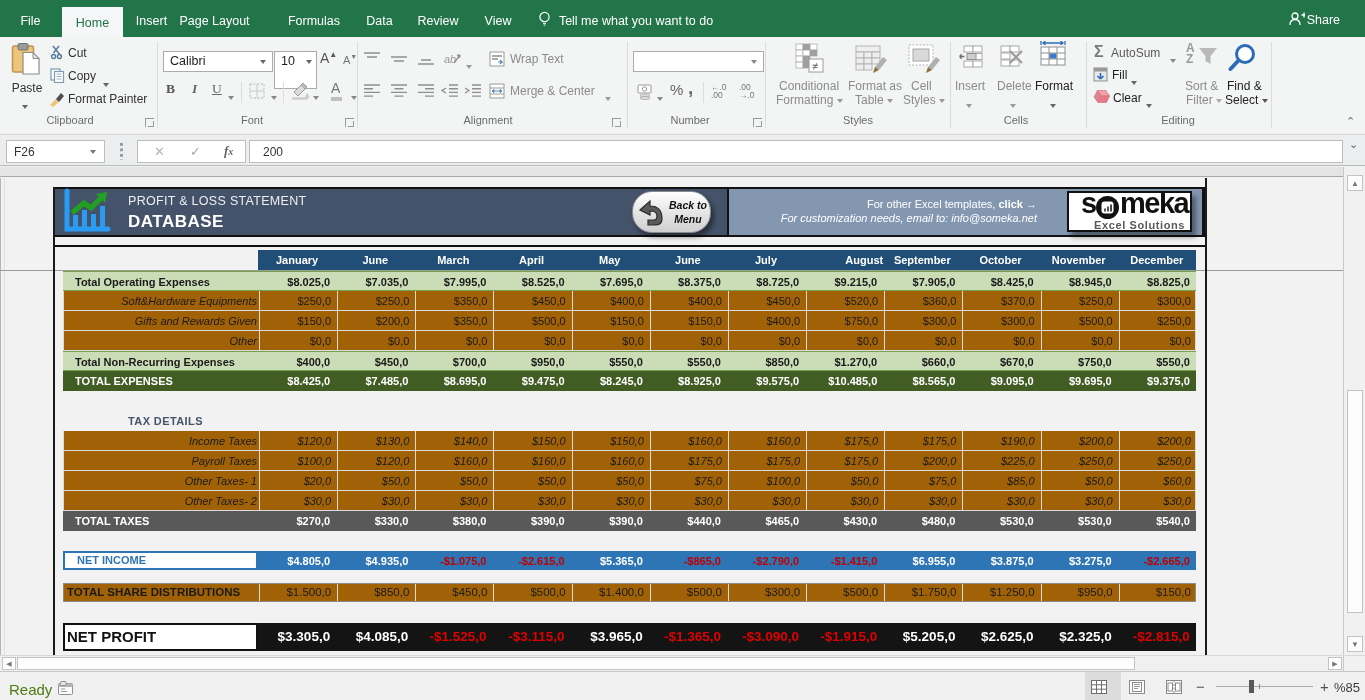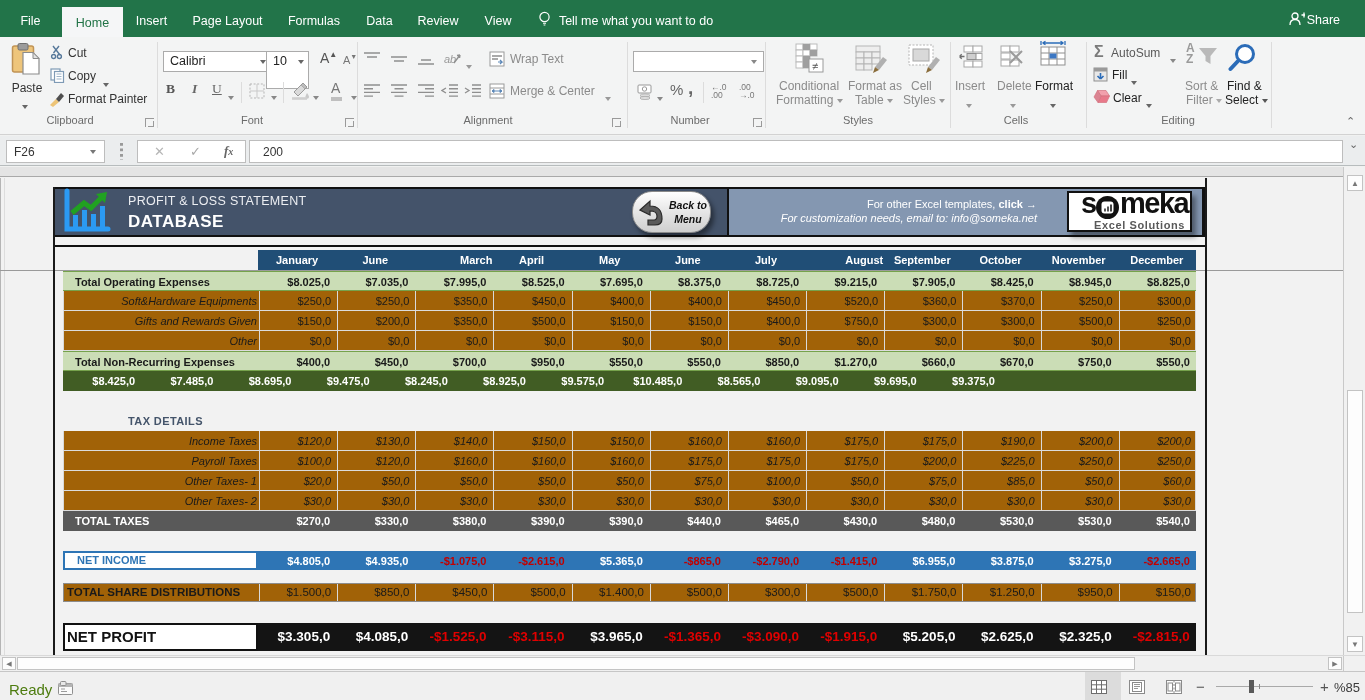--- a/index.html
+++ b/index.html
@@ -38,21 +38,21 @@
 .wht .c{border-left:1px solid #d9d9d9}
 .wht{border-bottom:1px solid #dcdcdc}
 .lit{font-style:italic;text-align:right;padding-right:2px;line-height:20px}
 </style>
 </head>
 <body>
 <div id="titlebar">
   <div class="tab" style="left:12px;width:37px">File</div>
   <div id="hometab">Home</div>
   <div class="tab" style="left:133px;width:37px">Insert</div>
-  <div class="tab" style="left:181px;width:93px">Page Layout</div>
+  <div class="tab" style="left:168px;width:93px">Page Layout</div>
   <div class="tab" style="left:286px;width:56px">Formulas</div>
   <div class="tab" style="left:363px;width:33px">Data</div>
   <div class="tab" style="left:416px;width:44px">Review</div>
   <div class="tab" style="left:480px;width:36px">View</div>
   <svg class="ab" style="left:538px;top:11px" width="13" height="16" viewBox="0 0 13 16">
       <circle cx="6.5" cy="6" r="4.6" fill="none" stroke="#fff" stroke-width="1.2"></circle>
       <path d="M4.8 10.5 h3.4 M5 12.3 h3 M5.6 14 h1.8" stroke="#fff" stroke-width="1.1"></path>
     </svg>
   <div class="tab" style="left:556px;width:160px;text-align:center">Tell me what you want to do</div>
   <svg class="ab" style="left:1289px;top:11px" width="16" height="15" viewBox="0 0 16 15">
@@ -106,21 +106,21 @@
     </svg>
   <div class="ab rtext" style="left:68px;top:32px">Copy</div>
   <div class="ab" style="left:103px;top:38px"><span class="arr"></span></div>
   <svg class="ab" style="left:48px;top:54px" width="17" height="16" viewBox="0 0 17 16">
       <path d="M2 14 L8 8 L11 11 L5 16" fill="#edc477"></path>
       <path d="M8 8 L13 2 L16 5 L11 11 Z" fill="#4f4f4f"></path>
     </svg>
   <div class="ab rtext" style="left:68px;top:55px">Format Painter</div>
 
   <div class="combo" style="left:163px;top:14px;width:110px;height:21px;line-height:19px;padding-left:6px;font-size:12.5px">Calibri<span class="arr" style="position:absolute;right:6px;top:8px"></span></div>
-  <div class="combo" style="left:266px;top:14px;width:43px;height:38px;line-height:19px;padding-left:6px;font-size:12.5px">10<span class="arr" style="position:absolute;right:4px;top:8px"></span></div>
+  <div class="combo" style="left:274px;top:14px;width:43px;height:38px;line-height:19px;padding-left:6px;font-size:12.5px">10<span class="arr" style="position:absolute;right:4px;top:8px"></span></div>
   <div class="ab" style="left:320px;top:13px;font-size:14px;color:#555">A<span style="font-size:8px;vertical-align:6px">▲</span></div>
   <div class="ab" style="left:343px;top:16px;font-size:11px;color:#777">A<span style="font-size:7px;vertical-align:5px">▼</span></div>
   <div class="ab" style="left:166px;top:44px;font-size:13.5px;font-weight:bold;color:#555;font-family:'Liberation Serif',serif">B</div>
   <div class="ab" style="left:192px;top:44px;font-size:13.5px;font-style:italic;font-weight:bold;color:#666;font-family:'Liberation Serif',serif">I</div>
   <div class="ab" style="left:212px;top:44px;font-size:13.5px;color:#666;text-decoration:underline;font-family:'Liberation Serif',serif">U</div>
   <div class="ab" style="left:228px;top:51px"><span class="arr" style="border-top-color:#888"></span></div>
   <div class="ab" style="left:241px;top:45px;width:1px;height:21px;background:#dcdcdc"></div>
   <svg class="ab" style="left:249px;top:46px" width="16" height="16" viewBox="0 0 16 16">
       <rect x="1" y="1" width="14" height="14" fill="none" stroke="#b5b5b5" stroke-width="1" stroke-dasharray="2 1.6"></rect>
       <path d="M8 1v14M1 8h14" stroke="#c9c9c9" stroke-width="1"></path>
@@ -367,21 +367,21 @@
     </svg>
     <div class="ab" style="left:51px;top:-6px;font-size:29px;font-weight:bold;color:#111;letter-spacing:-1.5px">meka</div>
     <div class="ab" style="right:5px;top:26px;font-size:11px;font-weight:bold;color:#595959;letter-spacing:.6px">Excel Solutions</div>
   </div>
 
   <div class="ab" style="left:53px;top:78px;width:1152px;height:2px;background:#111"></div>
 
   <div class="trow" style="left:258px;width:938px;top:83px;height:20px;background:#204e76;color:#fff;font-weight:bold">
     <div class="c" style="text-align:center;padding:0">January</div>
       <div class="c" style="text-align:center;padding:0">June</div>
-      <div class="c" style="text-align:right;padding:0">March</div>
+      <div class="c" style="text-align:center;padding:0">March</div>
       <div class="c" style="text-align:center;padding:0">April</div>
       <div class="c" style="text-align:center;padding:0">May</div>
       <div class="c" style="text-align:center;padding:0">June</div>
       <div class="c" style="text-align:center;padding:0">July</div>
       <div class="c" style="text-align:right;padding:0">August</div>
       <div class="c" style="text-align:center;padding:0">September</div>
       <div class="c" style="text-align:center;padding:0">October</div>
       <div class="c" style="text-align:center;padding:0">November</div>
       <div class="c" style="text-align:center;padding:0">December</div>
   </div>
@@ -460,20 +460,21 @@
       <div class="c">$550,0</div>
       <div class="c">$550,0</div>
       <div class="c">$850,0</div>
       <div class="c">$1.270,0</div>
       <div class="c">$660,0</div>
       <div class="c">$670,0</div>
       <div class="c">$750,0</div>
       <div class="c">$550,0</div>
   </div>
   <div class="trow" style="top:204px;height:20px;font-weight:bold;background:#415d24;color:#fff">
+    <div class="lab" style="padding-left:12px;line-height:20px">TOTAL EXPENSES</div>
     <div class="c">$8.425,0</div>
       <div class="c">$7.485,0</div>
       <div class="c">$8.695,0</div>
       <div class="c">$9.475,0</div>
       <div class="c">$8.245,0</div>
       <div class="c">$8.925,0</div>
       <div class="c">$9.575,0</div>
       <div class="c">$10.485,0</div>
       <div class="c">$8.565,0</div>
       <div class="c">$9.095,0</div>

